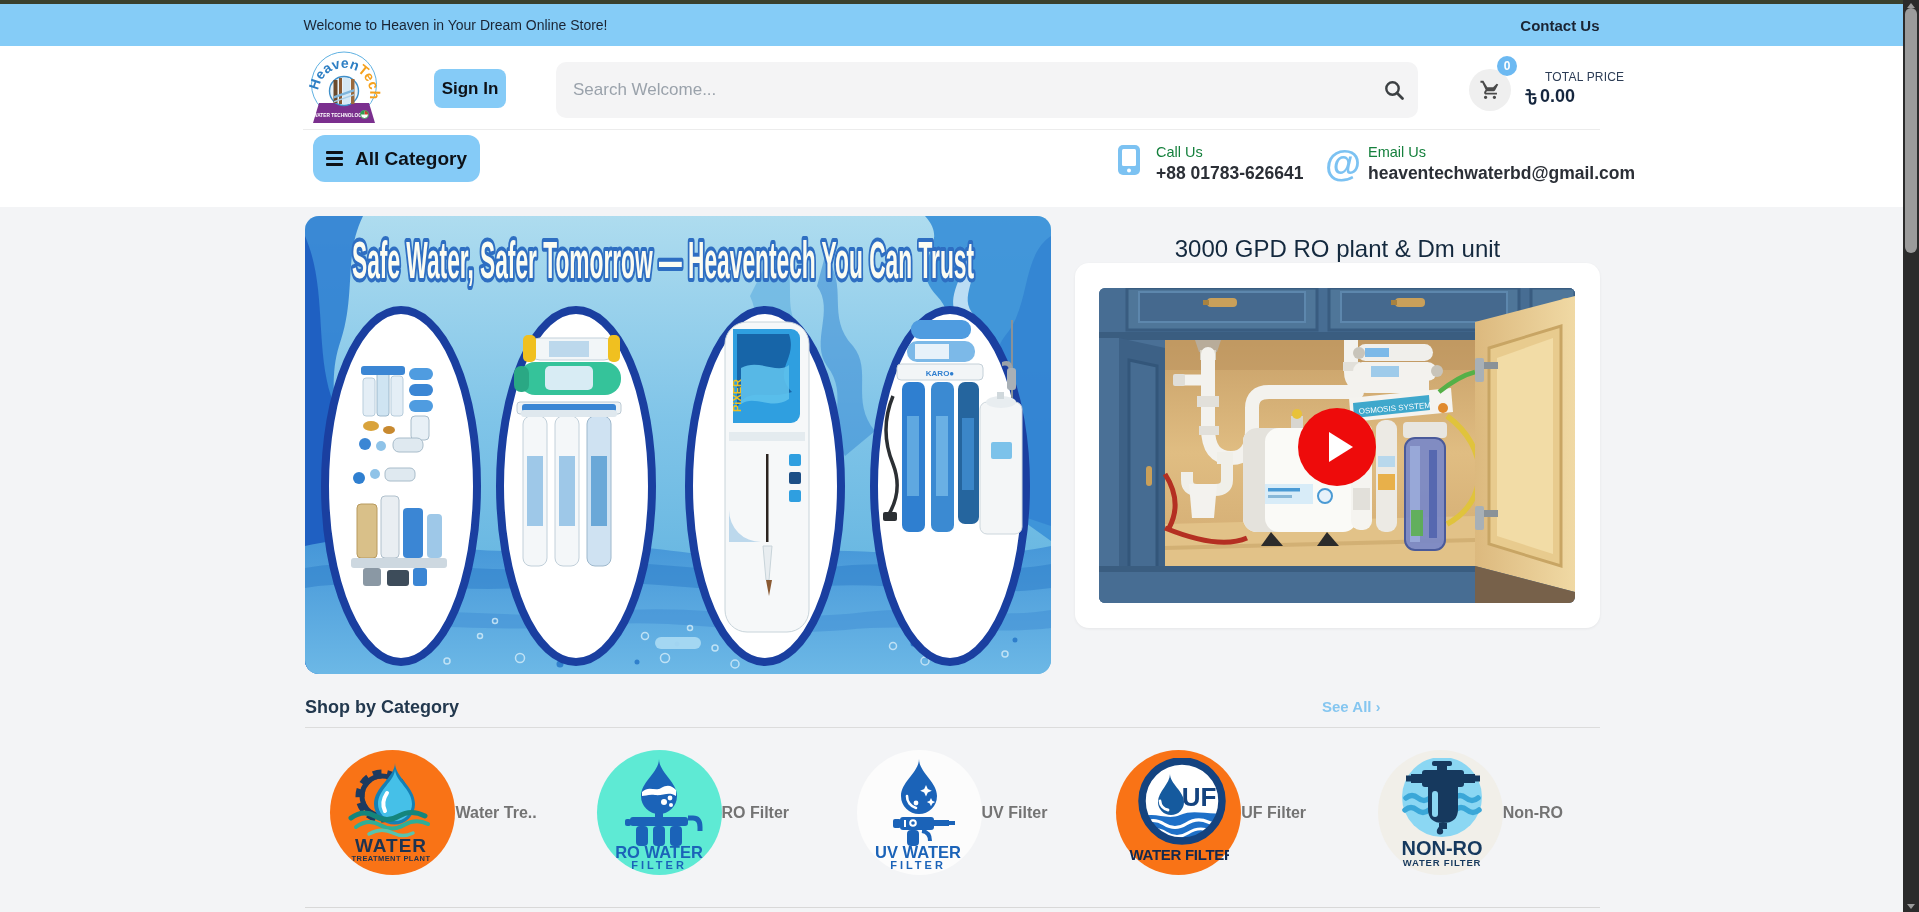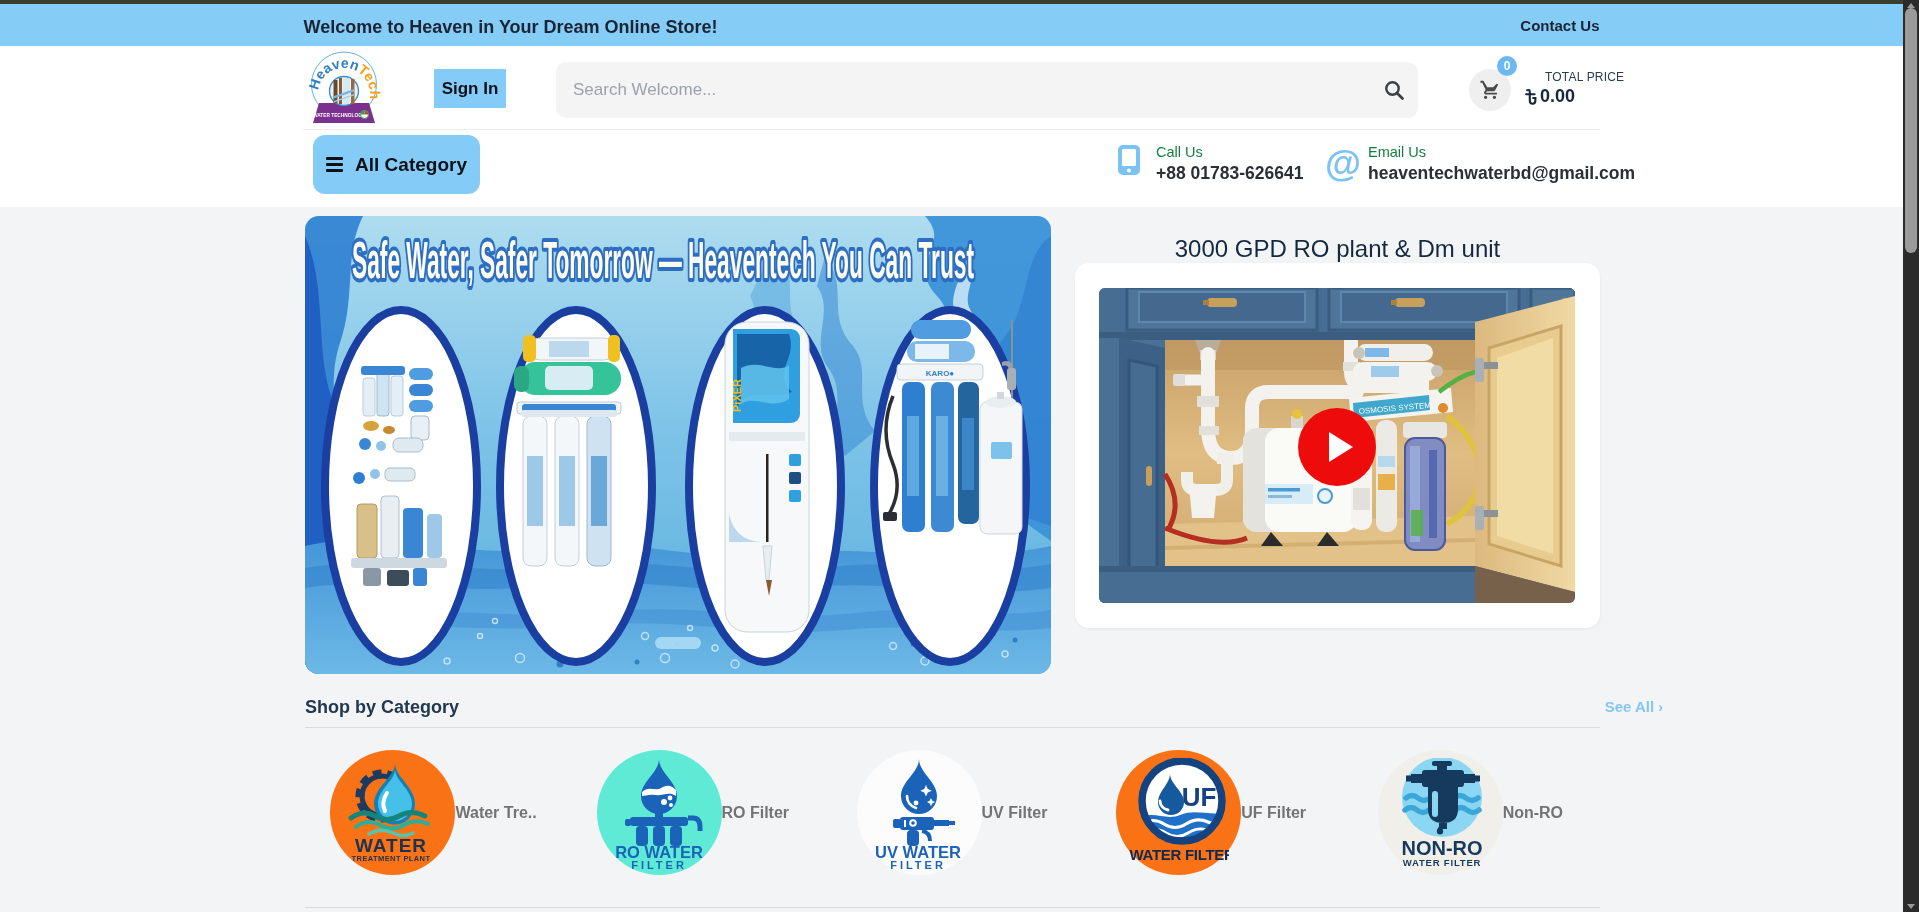--- a/index.html
+++ b/index.html
@@ -2,56 +2,56 @@
 <html><head>
 <meta charset="utf-8">
 <style>
 * { margin:0; padding:0; box-sizing:border-box; }
 html,body { width:1919px; height:912px; overflow:hidden; }
 body { font-family:"Liberation Sans", sans-serif; background:#f3f4f6; position:relative; }
 #topstrip { position:absolute; left:0; top:0; width:1919px; height:4px; background:#39402e; z-index:5; }
 #welcome { position:absolute; left:0; top:4px; width:1903px; height:42px; background:#85ccf7; }
 .container { width:1296px; margin:0 auto; position:relative; }
 #welcome .container { height:42px; }
-#welcome .wtext { position:absolute; left:0; top:13px; font-size:18px; font-weight:700; color:#1b2433; }
+#welcome .wtext { position:absolute; left:0; top:13px; font-size:14px; font-weight:400; color:#1b2433; }
 #welcome .contact { position:absolute; right:0; top:13px; font-size:15px; font-weight:600; color:#1b2433; }
 #header { position:absolute; left:0; top:46px; width:1903px; height:161px; background:#ffffff; }
 #hrow1 { position:absolute; left:303px; top:0; width:1297px; height:84px; border-bottom:1px solid #ececec; }
 #logo { position:absolute; left:4px; top:5px; width:74px; height:74px; }
-#signin { position:absolute; left:131px; top:23px; width:72px; height:39px; background:#85cbf7; border-radius:1px; text-align:center; line-height:39px; font-size:17px; font-weight:bold; color:#0d1117; }
+#signin { position:absolute; left:131px; top:23px; width:72px; height:39px; background:#85cbf7; border-radius:8px; text-align:center; line-height:39px; font-size:17px; font-weight:bold; color:#0d1117; }
 #search { position:absolute; left:253px; top:16px; width:862px; height:56px; background:#f4f4f5; border-radius:10px; }
 #search .ph { position:absolute; left:17px; top:18px; font-size:17px; color:#9aa2ab; }
 #search svg.mag { position:absolute; right:13px; top:17px; }
 #cartwrap { position:absolute; left:1166px; top:23px; width:42px; height:42px; }
 #cartcirc { position:absolute; left:0; top:0; width:42px; height:42px; border-radius:50%; background:#efefef; }
 #cartcirc svg { position:absolute; left:10px; top:10px; }
 #cartbadge { position:absolute; left:28px; top:-13px; width:20px; height:20px; border-radius:50%; background:#6cb9f2; color:#fff; font-size:12px; font-weight:bold; text-align:center; line-height:20px; }
 #totprice { position:absolute; left:1222px; top:24px; width:90px; text-align:left; white-space:nowrap; }
 #totprice .l1 { font-size:12px; color:#2c3c55; letter-spacing:0.2px;margin-left:20px; }
 #totprice .l2 { font-size:18px; font-weight:bold; color:#15263e; margin-top:2px; display:flex; align-items:center; }
 #hrow2 { position:absolute; left:303px; top:84px; width:1297px; height:77px; }
-#allcat { position:absolute; left:10px; top:5px; width:167px; height:59px; background:#85cbf7; border-radius:12px; display:flex; align-items:center; justify-content:center; font-size:19px; font-weight:bold; color:#0d1117; }
+#allcat { position:absolute; left:10px; top:5px; width:167px; height:47px; background:#85cbf7; border-radius:12px; display:flex; align-items:center; justify-content:center; font-size:19px; font-weight:bold; color:#0d1117; }
 #allcat .burger { display:inline-block; margin-right:12px; width:17px; }
 #allcat .burger div { height:3px; background:#0d1117; margin:3px 0; border-radius:1px; }
 .cblock { position:absolute; top:10px; }
 .cblock .ic { position:absolute; left:0; top:3px; }
 .cblock .t1 { position:absolute; left:43px; top:4px; font-size:14.5px; color:#15803d; }
 .cblock .t2 { position:absolute; left:43px; top:23px; font-size:17.5px; font-weight:bold; color:#2b2f36; white-space:nowrap; }
 #callblock { left:810px; width:240px; height:60px; }
 #emailblock { left:1018px; width:282px; height:60px; }
 #emailblock .t1, #emailblock .t2 { left:47px; }
 #main { position:absolute; left:0; top:207px; width:1903px; height:705px; background:#f3f4f6; }
 #banner { position:absolute; left:305px; top:9px; width:746px; height:458px; border-radius:14px; overflow:hidden; }
 #vidhead { position:absolute; left:1075px; top:28px; width:525px; text-align:center; font-size:24px; font-weight:normal; color:#14293e; }
 #vidcard { position:absolute; left:1075px; top:56px; width:525px; height:365px; background:#ffffff; border-radius:14px; box-shadow:0 1px 3px rgba(0,0,0,0.06); }
 #vidimg { position:absolute; left:24px; top:25px; width:476px; height:315px; border-radius:6px; overflow:hidden; }
 #playbtn { position:absolute; left:223px; top:145px; width:78px; height:78px; border-radius:50%; background:#ee0b0b; }
 #playbtn .tri { position:absolute; left:31px; top:24px; width:0; height:0; border-left:24px solid #fff; border-top:15px solid transparent; border-bottom:15px solid transparent; }
 #shophead { position:absolute; left:305px; top:490px; font-size:18px; font-weight:bold; color:#22384e; }
-#seeall { position:absolute; left:1367px; top:491px; width:296px; text-align:right; font-size:15px; font-weight:bold; color:#85c6f0; }
+#seeall { position:absolute; left:1322px; top:491px; width:296px; font-size:15px; font-weight:bold; color:#85c6f0; }
 #seeall .chev { font-size:14px; }
 #shopline { position:absolute; left:305px; top:520px; width:1295px; height:0; border-top:1px solid #dcdcdc; }
 #cats { position:absolute; left:304px; top:543px; width:1296px; height:125px; display:flex; }
 .catcol { width:259.2px; display:flex; align-items:center; justify-content:center; }
 .catcirc { width:125px; height:125px; border-radius:50%; flex:0 0 125px; position:relative; }
 .catcirc svg { position:absolute; left:12px; top:8px; }
 .catlab { font-size:16px; font-weight:bold; color:#737373; margin-left:0; white-space:nowrap;text-align:center; }
 #botline { position:absolute; left:305px; top:700px; width:1295px; height:0; border-top:1px solid #d8d8d8; }
 #scrollbar { position:absolute; left:1903px; top:0; width:16px; height:912px; background:#2b2b2b; z-index:9; }
 #sb-thumb { position:absolute; left:2px; top:8px; width:12px; height:245px; background:#9b9b9b; border-radius:6px; }

